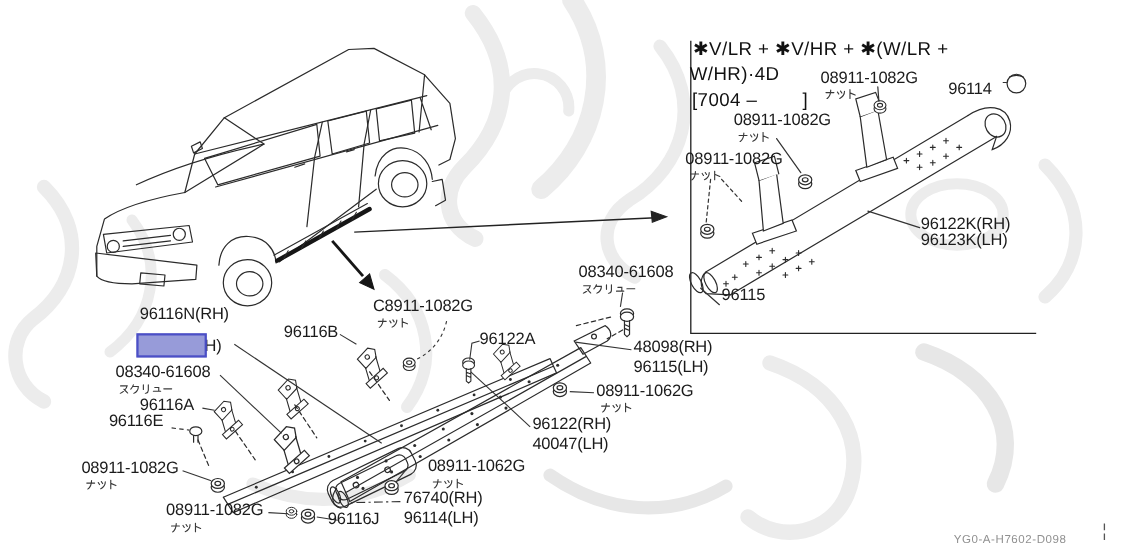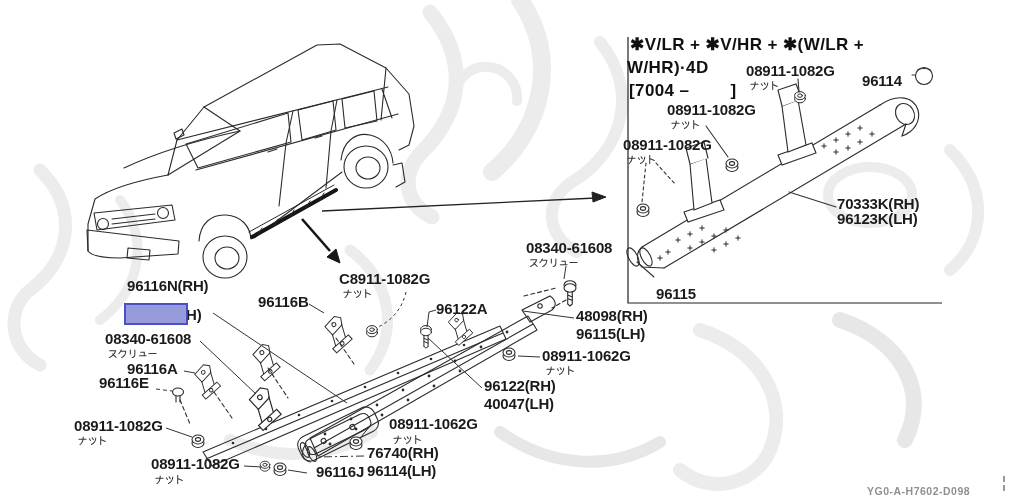--- a/index.html
+++ b/index.html
@@ -1,20 +1,20 @@
 <!DOCTYPE html>
 <html><head>
 <meta charset="utf-8">
 <style>
   html,body{margin:0;padding:0;background:#fff;}
   #stage{position:relative;width:1024px;height:500px;background:#ffffff;overflow:hidden;
          font-family:"Liberation Sans",sans-serif;}
   #art{position:absolute;left:0;top:0;z-index:1;}
   .lbl{position:absolute;z-index:3;font-size:15px;line-height:1.05;color:#1b1b1b;
-       letter-spacing:-0.2px;white-space:pre;font-weight:bold;}
+       letter-spacing:-0.2px;white-space:pre;}
   .hdr{font-size:17px;letter-spacing:0.4px;color:#111;}
   .code{font-size:10.5px;color:#909090;letter-spacing:0.5px;}
   .jp{position:absolute;z-index:3;display:flex;gap:1px;height:9px;align-items:flex-start;}
   .jp svg{display:block;}
   #highlight{position:absolute;z-index:4;left:124px;top:303px;width:64px;height:22px;
              background:#8f93d6;border:2px solid #3c41c2;box-sizing:border-box;opacityким:1;opacity:0.92;}
 </style>
 </head>
 <body>
 
@@ -300,23 +300,23 @@
       <svg width="9" height="9" viewBox="0 0 10 10">
         <path d="M1 3.5H9M5.8 1C5.8 4.5 4.5 8 2 9.8" fill="none" stroke="#3a3a3a" stroke-width="1.15" stroke-linecap="round"></path>
       </svg>
       <svg width="9" height="9" viewBox="0 0 10 10">
         <path d="M1.5 3l1.3 2M4.6 2l1.3 2M8.6 2.2C8.6 5 7 7.8 3.8 9.4" fill="none" stroke="#3a3a3a" stroke-width="1.15" stroke-linecap="round"></path>
       </svg>
       <svg width="9" height="9" viewBox="0 0 10 10">
         <path d="M3 .5V9.5M3 3.8L8.2 6" fill="none" stroke="#3a3a3a" stroke-width="1.15" stroke-linecap="round"></path>
       </svg>
     </div>
-<div class="lbl" style="left:837px;top:196px">70333K(RH)</div>
+<div class="lbl" style="left:837px;top:196px">96122K(RH)</div>
 <div class="lbl" style="left:837px;top:211px">96123K(LH)</div>
-<div class="lbl" style="left:656px;top:286px">96115</div>
+<div class="lbl" style="left:656px;top:261px">96115</div>
 
 <div class="lbl" style="left:526px;top:240px">08340-61608</div>
 <div class="jp" style="left:529px;top:258px">
       <svg width="9" height="9" viewBox="0 0 10 10">
         <path d="M1.8 2H8.4C7.6 5 5.2 7.6 1.5 9.6M5.2 5.4L9 9.4" fill="none" stroke="#3a3a3a" stroke-width="1.15" stroke-linecap="round"></path>
       </svg>
       <svg width="9" height="9" viewBox="0 0 10 10">
         <path d="M3.6 1C3 2.8 2 4.2 1 5.2M3.8 2.6H8.6C8.6 5.4 7 8.2 4 9.6" fill="none" stroke="#3a3a3a" stroke-width="1.15" stroke-linecap="round"></path>
       </svg>
       <svg width="9" height="9" viewBox="0 0 10 10">
@@ -352,21 +352,21 @@
       </svg>
       <svg width="9" height="9" viewBox="0 0 10 10">
         <path d="M1.5 3l1.3 2M4.6 2l1.3 2M8.6 2.2C8.6 5 7 7.8 3.8 9.4" fill="none" stroke="#3a3a3a" stroke-width="1.15" stroke-linecap="round"></path>
       </svg>
       <svg width="9" height="9" viewBox="0 0 10 10">
         <path d="M3 .5V9.5M3 3.8L8.2 6" fill="none" stroke="#3a3a3a" stroke-width="1.15" stroke-linecap="round"></path>
       </svg>
     </div>
 <div class="lbl" style="left:367px;top:445px">76740(RH)</div>
 <div class="lbl" style="left:367px;top:463px">96114(LH)</div>
-<div class="lbl" style="left:316px;top:464px">96116J</div>
+<div class="lbl" style="left:298px;top:464px">96116J</div>
 
 <div class="lbl" style="left:151px;top:456px">08911-1082G</div>
 <div class="jp" style="left:155px;top:475px">
       <svg width="9" height="9" viewBox="0 0 10 10">
         <path d="M1 3.5H9M5.8 1C5.8 4.5 4.5 8 2 9.8" fill="none" stroke="#3a3a3a" stroke-width="1.15" stroke-linecap="round"></path>
       </svg>
       <svg width="9" height="9" viewBox="0 0 10 10">
         <path d="M1.5 3l1.3 2M4.6 2l1.3 2M8.6 2.2C8.6 5 7 7.8 3.8 9.4" fill="none" stroke="#3a3a3a" stroke-width="1.15" stroke-linecap="round"></path>
       </svg>
       <svg width="9" height="9" viewBox="0 0 10 10">

